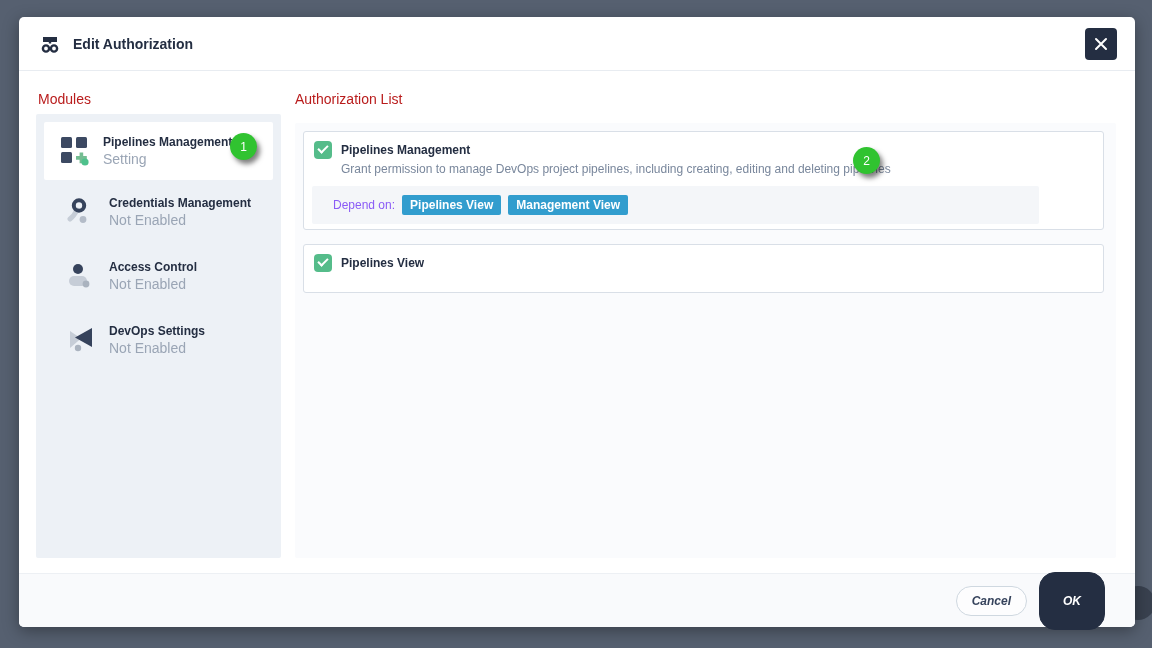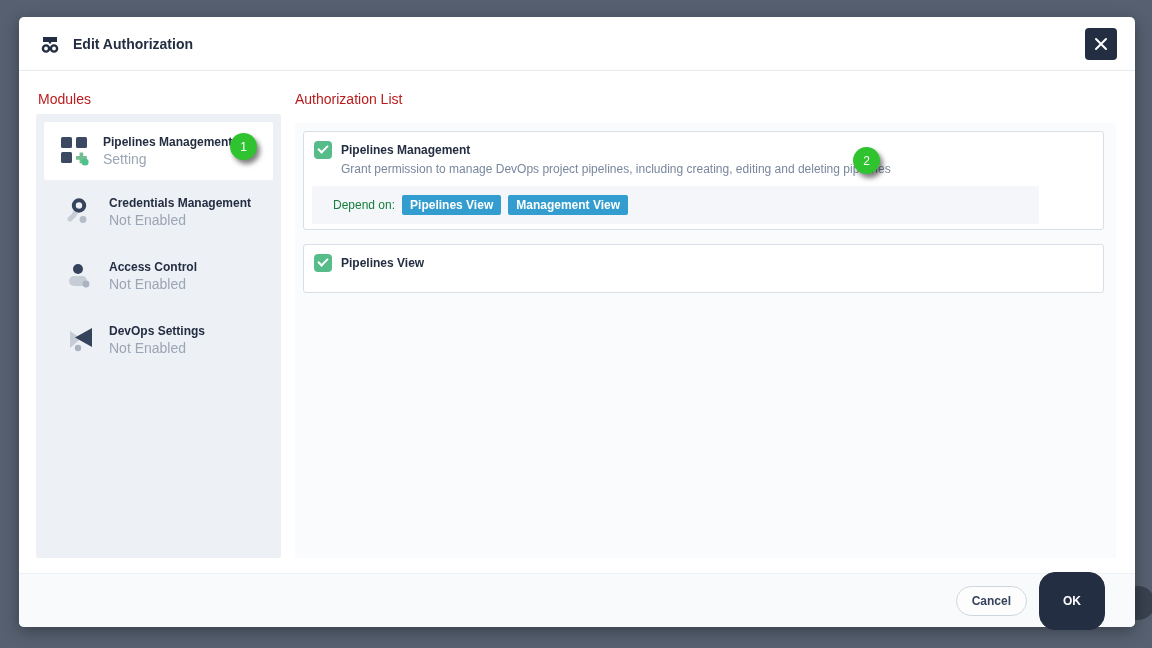--- a/index.html
+++ b/index.html
@@ -81,21 +81,21 @@
     border-left:2px solid #fff; border-bottom:2px solid #fff;
     transform:rotate(-45deg);
   }
   .perm-title { font-weight:bold; color:#242e42; margin-left:9px; font-size:12px; }
   .perm-desc { color:#79879c; margin-left:37px; margin-top:3px; font-size:12px; }
   .depend-bar {
     position:absolute; left:8px; top:54px; height:38px;
     width:727px; background:#f4f6f9; border-radius:2px;
     display:flex; align-items:center; padding-left:21px;
   }
-  .depend-label { color:#15803d; font-size:12px; }
+  .depend-label { color:#8b5cf6; font-size:12px; }
   .depend-tag {
     background:#329dce; color:#ffffff; font-weight:bold; font-size:12px;
     padding:3px 8px; border-radius:2px; margin-left:7px; cursor:pointer;
   }
 
   .badge {
     position:absolute; width:27px; height:27px; border-radius:50%;
     background:#30c330; color:#ffffff; font-size:12px;
     display:flex; align-items:center; justify-content:center;
     box-shadow:3px 4px 5px rgba(0,0,0,0.5);
@@ -104,21 +104,21 @@
   .badge-1 { left:211px; top:116px; }
   .badge-2 { left:834px; top:130px; }
 
   .modal-footer {
     position:absolute; left:0; right:0; bottom:0; height:54px;
     background:#f9fafc; border-top:1px solid #edf0f4;
     border-radius:0 0 5px 5px;
     display:flex; align-items:center; justify-content:flex-end;
     padding-right:30px; gap:12px;
   }
-  .btn { font-family:"Liberation Sans", sans-serif; font-size:12px; font-weight:bold; cursor:pointer; }
+  .btn { font-family:"Liberation Sans", sans-serif; font-size:12px; font-weight:bold; cursor:pointer;font-style:italic; }
   .btn-cancel {
     background:#fdfdfe; border:1px solid #cfd8e0; color:#36435c;
     border-radius:16px; padding:7px 15px;
   }
   .btn-ok {
     background:#242e42; border:1px solid #242e42; color:#ffffff;
     border-radius:16px; padding:21px 23px;
   }
 </style>
 </head>

